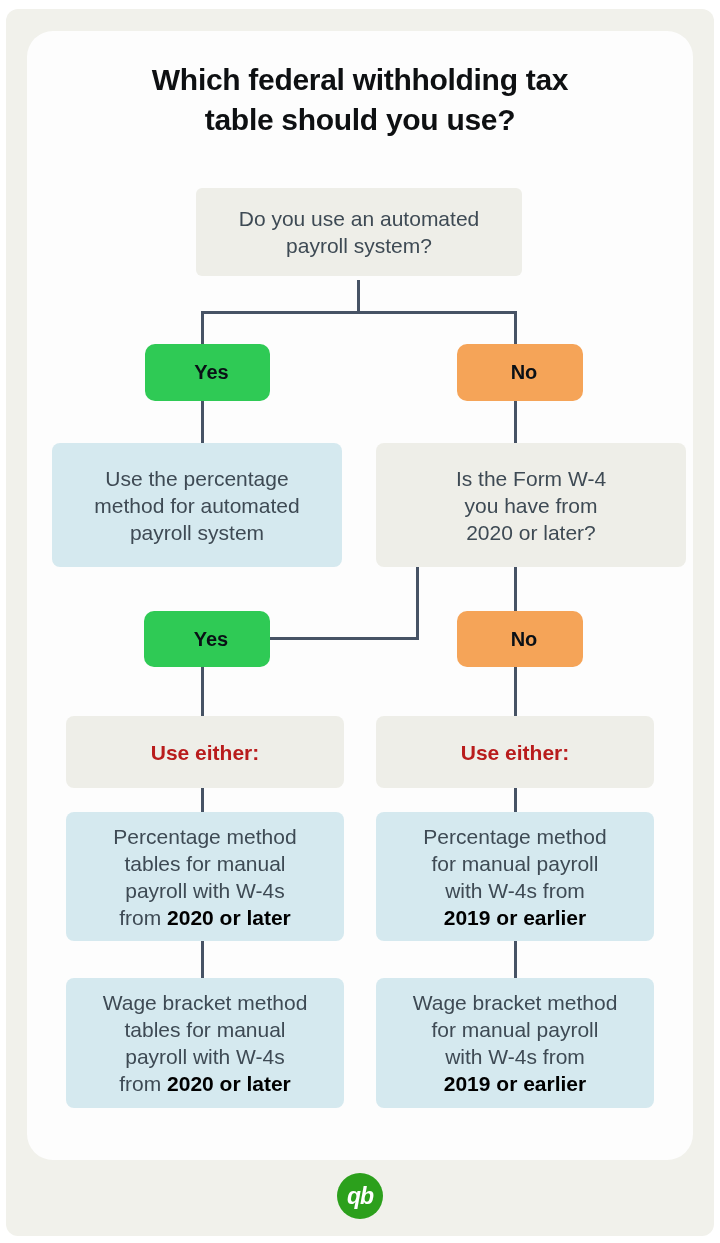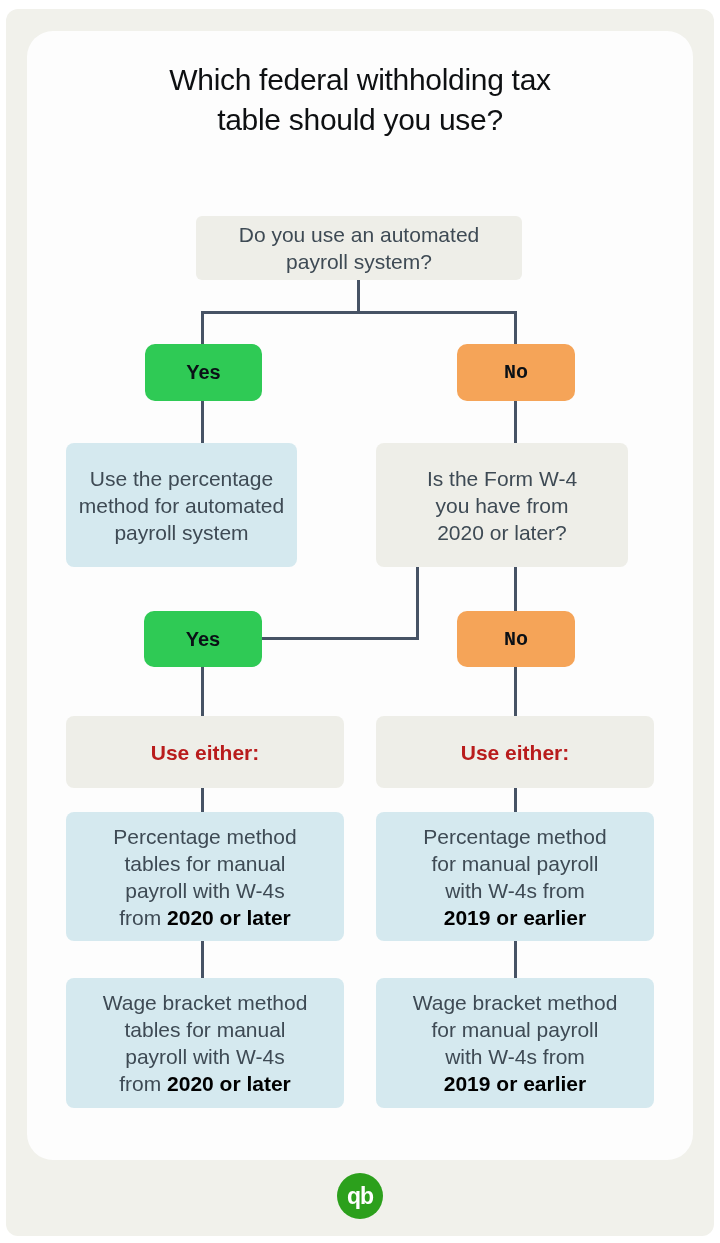--- a/index.html
+++ b/index.html
@@ -14,51 +14,51 @@
     position:absolute;left:6px;top:9px;width:708px;height:1227px;
     background:#f1f1eb;border-radius:12px;
   }
   .card{
     position:absolute;left:27px;top:31px;width:666px;height:1129px;
     background:#fdfdfd;border-radius:26px;
   }
   .title{
     position:absolute;left:40px;top:60px;width:640px;
     text-align:center;
-    font-size:30px;line-height:40px;font-weight:400;
+    font-size:30px;line-height:40px;font-weight:700;
     color:#0e1012;letter-spacing:-0.3px;
     white-space:pre-line;margin:0;
   }
   .node{
     position:absolute;display:flex;align-items:center;justify-content:center;
     text-align:center;border-radius:8px;
   }
   .node-text{
     font-size:21px;line-height:27px;color:#3e4a54;white-space:pre-line;
   }
   .node-text strong{font-weight:700;color:#000000;}
   .gray{background:#eeeee8;}
   .blue{background:#d5e9ef;}
   .use-either .node-text{font-weight:700;color:#b91c1c;}
   .btn{
     position:absolute;display:flex;align-items:center;justify-content:center;
     border-radius:10px;
-    font-size:20px;font-weight:800;color:#0a1016;
+    font-size:20px;font-weight:800;color:#0a1016;padding-left:8px;
   }
   .btn.green{background:#2fca55;}
-  .btn.orange{background:#f5a458;font-family:Liberation Mono, monospace;}
+  .btn.orange{background:#f5a458;}
   .line{position:absolute;background:#475365;}
   .footer{
     position:absolute;left:0;top:1170px;width:720px;height:52px;
     display:flex;align-items:center;justify-content:center;gap:9px;
   }
   .logo-circle{
     width:46px;height:46px;border-radius:50%;background:#2ca01c;
     display:flex;align-items:center;justify-content:center;
-    color:#ffffff;font-size:23px;font-weight:700;letter-spacing:-1px;
+    color:#ffffff;font-size:23px;font-weight:700;letter-spacing:-1px;font-style:italic;
   }
   .logo-text{display:flex;flex-direction:column;align-items:flex-start;}
   .brand-top{
     font-size:13px;font-weight:700;letter-spacing:2px;color:#393a3d;line-height:14px;
   }
   .brand-bottom{
     font-size:25px;font-weight:700;color:#393a3d;line-height:26px;letter-spacing:-0.3px;
   }
 </style>
 </head>
@@ -79,35 +79,35 @@
 <div class="line" style="left:416px;top:567px;width:3px;height:73px"></div>
 <div class="line" style="left:262px;top:637px;width:157px;height:3px"></div>
 <div class="line" style="left:514px;top:567px;width:3px;height:45px"></div>
 <div class="line" style="left:201px;top:667px;width:3px;height:49px"></div>
 <div class="line" style="left:514px;top:667px;width:3px;height:49px"></div>
 <div class="line" style="left:201px;top:788px;width:3px;height:24px"></div>
 <div class="line" style="left:514px;top:788px;width:3px;height:24px"></div>
 <div class="line" style="left:201px;top:941px;width:3px;height:37px"></div>
 <div class="line" style="left:514px;top:941px;width:3px;height:37px"></div>
 
-<div class="node gray" style="left:196px;top:216px;width:326px;height:64px;border-radius:6px">
+<div class="node gray" style="left:196px;top:188px;width:326px;height:88px;border-radius:6px">
   <div class="node-text">Do you use an automated
 payroll system?</div>
 </div>
 
 <div class="btn green" style="left:145px;top:344px;width:117px;height:57px">Yes</div>
 <div class="btn orange" style="left:457px;top:344px;width:118px;height:57px">No</div>
 
-<div class="node blue" style="left:66px;top:443px;width:231px;height:124px">
+<div class="node blue" style="left:52px;top:443px;width:290px;height:124px">
   <div class="node-text">Use the percentage
 method for automated
 payroll system</div>
 </div>
 
-<div class="node gray" style="left:376px;top:443px;width:252px;height:124px">
+<div class="node gray" style="left:376px;top:443px;width:310px;height:124px">
   <div class="node-text">Is the Form W-4
 you have from
 2020 or later?</div>
 </div>
 
 <div class="btn green" style="left:144px;top:611px;width:118px;height:56px">Yes</div>
 <div class="btn orange" style="left:457px;top:611px;width:118px;height:56px">No</div>
 
 <div class="node gray use-either" style="left:66px;top:716px;width:278px;height:72px">
   <div class="node-text">Use either:</div>

